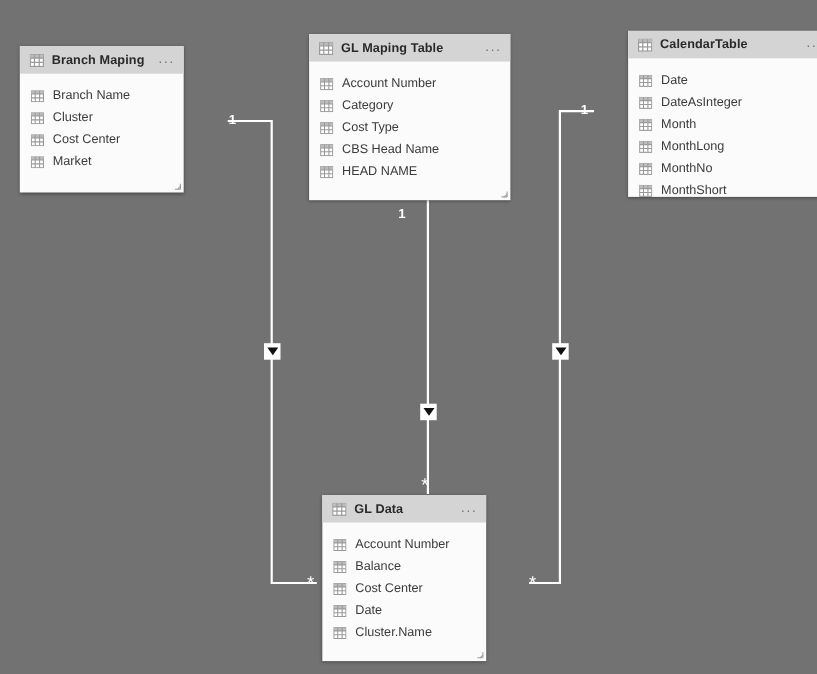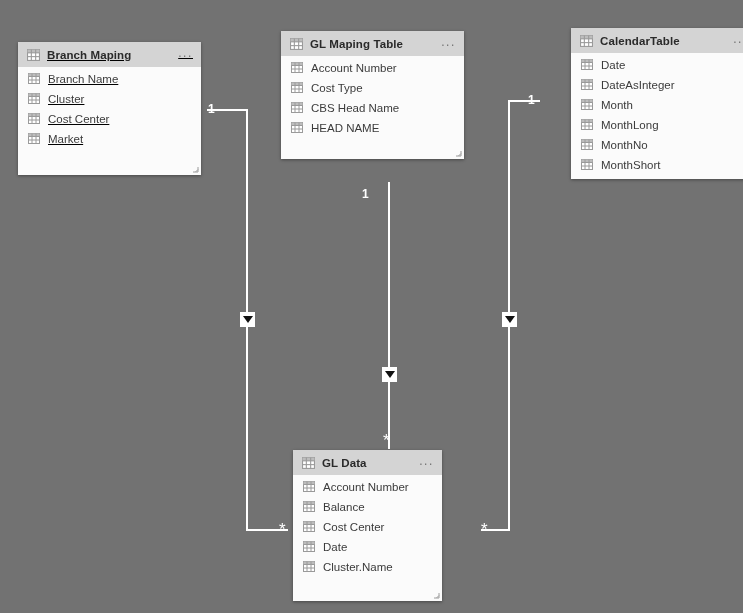--- a/index.html
+++ b/index.html
@@ -81,21 +81,21 @@
 
   .card-body {
     flex: 1;
     padding: 6px 0 0 0;
     position: relative;
     overflow: hidden;
   }
 
   .field-row {
     display: flex;
-    align-items: flex-start;
+    align-items: flex-end;
     height: 20px;
     padding-left: 10px;
     box-sizing: border-box;
   }
 
   .field-label {
     font-size: 11.5px;
     color: #3b3b3b;
     margin-left: 8px;
     white-space: nowrap;
@@ -183,21 +183,21 @@
 
   <svg id="rel-layer" viewBox="0 0 743 613" width="743" height="613">
     <g id="rel-paths">
         <path d="M 207 110 L 247 110 L 247 530 L 288 530" fill="none" stroke="#ffffff" stroke-width="2"></path>
         <path d="M 389 182 L 389 449" fill="none" stroke="#ffffff" stroke-width="2"></path>
         <path d="M 540 101 L 509 101 L 509 530 L 481 530" fill="none" stroke="#ffffff" stroke-width="2"></path>
       </g>
   </svg>
 
   <div class="card-layer" id="card-layer">
-      <div class="table-card" style="left: 18px; top: 42px; width: 183px; height: 133px; text-decoration: underline;">
+      <div class="table-card" style="left: 18px; top: 42px; width: 149px; height: 133px;">
         <div class="card-header">
           <svg class="grid-icon-hdr" viewBox="0 0 12 11">
             <rect x="0.5" y="0.5" width="11" height="10" fill="#ffffff" stroke="#9a9a9a"></rect>
             <rect x="0.5" y="0.5" width="11" height="3" fill="#bdbdbd"></rect>
             <line x1="4" y1="0.5" x2="4" y2="10.5" stroke="#9a9a9a" stroke-width="1"></line>
             <line x1="8" y1="0.5" x2="8" y2="10.5" stroke="#9a9a9a" stroke-width="1"></line>
             <line x1="0.5" y1="3.5" x2="11.5" y2="3.5" stroke="#9a9a9a" stroke-width="1"></line>
             <line x1="0.5" y1="7" x2="11.5" y2="7" stroke="#9a9a9a" stroke-width="1"></line>
           </svg>
           <div class="card-title">Branch Maping</div>
@@ -248,21 +248,21 @@
             </svg>
             <span class="field-label">Market</span>
           </div>
         </div>
         <svg class="resize-grip" viewBox="0 0 9 9">
           <line x1="8" y1="8" x2="8" y2="3" stroke="#9c9c9c" stroke-width="1"></line>
           <line x1="8" y1="8" x2="3" y2="8" stroke="#9c9c9c" stroke-width="1"></line>
           <line x1="8" y1="5.5" x2="5.5" y2="8" stroke="#9c9c9c" stroke-width="1"></line>
         </svg>
       </div>
-      <div class="table-card" style="left: 281px; top: 31px; width: 183px; height: 128px;">
+      <div class="table-card" style="left: 281px; top: 31px; width: 183px; height: 151px;">
         <div class="card-header">
           <svg class="grid-icon-hdr" viewBox="0 0 12 11">
             <rect x="0.5" y="0.5" width="11" height="10" fill="#ffffff" stroke="#9a9a9a"></rect>
             <rect x="0.5" y="0.5" width="11" height="3" fill="#bdbdbd"></rect>
             <line x1="4" y1="0.5" x2="4" y2="10.5" stroke="#9a9a9a" stroke-width="1"></line>
             <line x1="8" y1="0.5" x2="8" y2="10.5" stroke="#9a9a9a" stroke-width="1"></line>
             <line x1="0.5" y1="3.5" x2="11.5" y2="3.5" stroke="#9a9a9a" stroke-width="1"></line>
             <line x1="0.5" y1="7" x2="11.5" y2="7" stroke="#9a9a9a" stroke-width="1"></line>
           </svg>
           <div class="card-title">GL Maping Table</div>
@@ -272,20 +272,31 @@
           <div class="field-row">
             <svg class="grid-icon" viewBox="0 0 12 11">
               <rect x="0.5" y="0.5" width="11" height="10" fill="#ffffff" stroke="#9a9a9a"></rect>
               <rect x="0.5" y="0.5" width="11" height="3" fill="#bdbdbd"></rect>
               <line x1="4" y1="0.5" x2="4" y2="10.5" stroke="#9a9a9a" stroke-width="1"></line>
               <line x1="8" y1="0.5" x2="8" y2="10.5" stroke="#9a9a9a" stroke-width="1"></line>
               <line x1="0.5" y1="3.5" x2="11.5" y2="3.5" stroke="#9a9a9a" stroke-width="1"></line>
               <line x1="0.5" y1="7" x2="11.5" y2="7" stroke="#9a9a9a" stroke-width="1"></line>
             </svg>
             <span class="field-label">Account Number</span>
+          </div>
+          <div class="field-row">
+            <svg class="grid-icon" viewBox="0 0 12 11">
+              <rect x="0.5" y="0.5" width="11" height="10" fill="#ffffff" stroke="#9a9a9a"></rect>
+              <rect x="0.5" y="0.5" width="11" height="3" fill="#bdbdbd"></rect>
+              <line x1="4" y1="0.5" x2="4" y2="10.5" stroke="#9a9a9a" stroke-width="1"></line>
+              <line x1="8" y1="0.5" x2="8" y2="10.5" stroke="#9a9a9a" stroke-width="1"></line>
+              <line x1="0.5" y1="3.5" x2="11.5" y2="3.5" stroke="#9a9a9a" stroke-width="1"></line>
+              <line x1="0.5" y1="7" x2="11.5" y2="7" stroke="#9a9a9a" stroke-width="1"></line>
+            </svg>
+            <span class="field-label">Category</span>
           </div>
           <div class="field-row">
             <svg class="grid-icon" viewBox="0 0 12 11">
               <rect x="0.5" y="0.5" width="11" height="10" fill="#ffffff" stroke="#9a9a9a"></rect>
               <rect x="0.5" y="0.5" width="11" height="3" fill="#bdbdbd"></rect>
               <line x1="4" y1="0.5" x2="4" y2="10.5" stroke="#9a9a9a" stroke-width="1"></line>
               <line x1="8" y1="0.5" x2="8" y2="10.5" stroke="#9a9a9a" stroke-width="1"></line>
               <line x1="0.5" y1="3.5" x2="11.5" y2="3.5" stroke="#9a9a9a" stroke-width="1"></line>
               <line x1="0.5" y1="7" x2="11.5" y2="7" stroke="#9a9a9a" stroke-width="1"></line>
             </svg>

